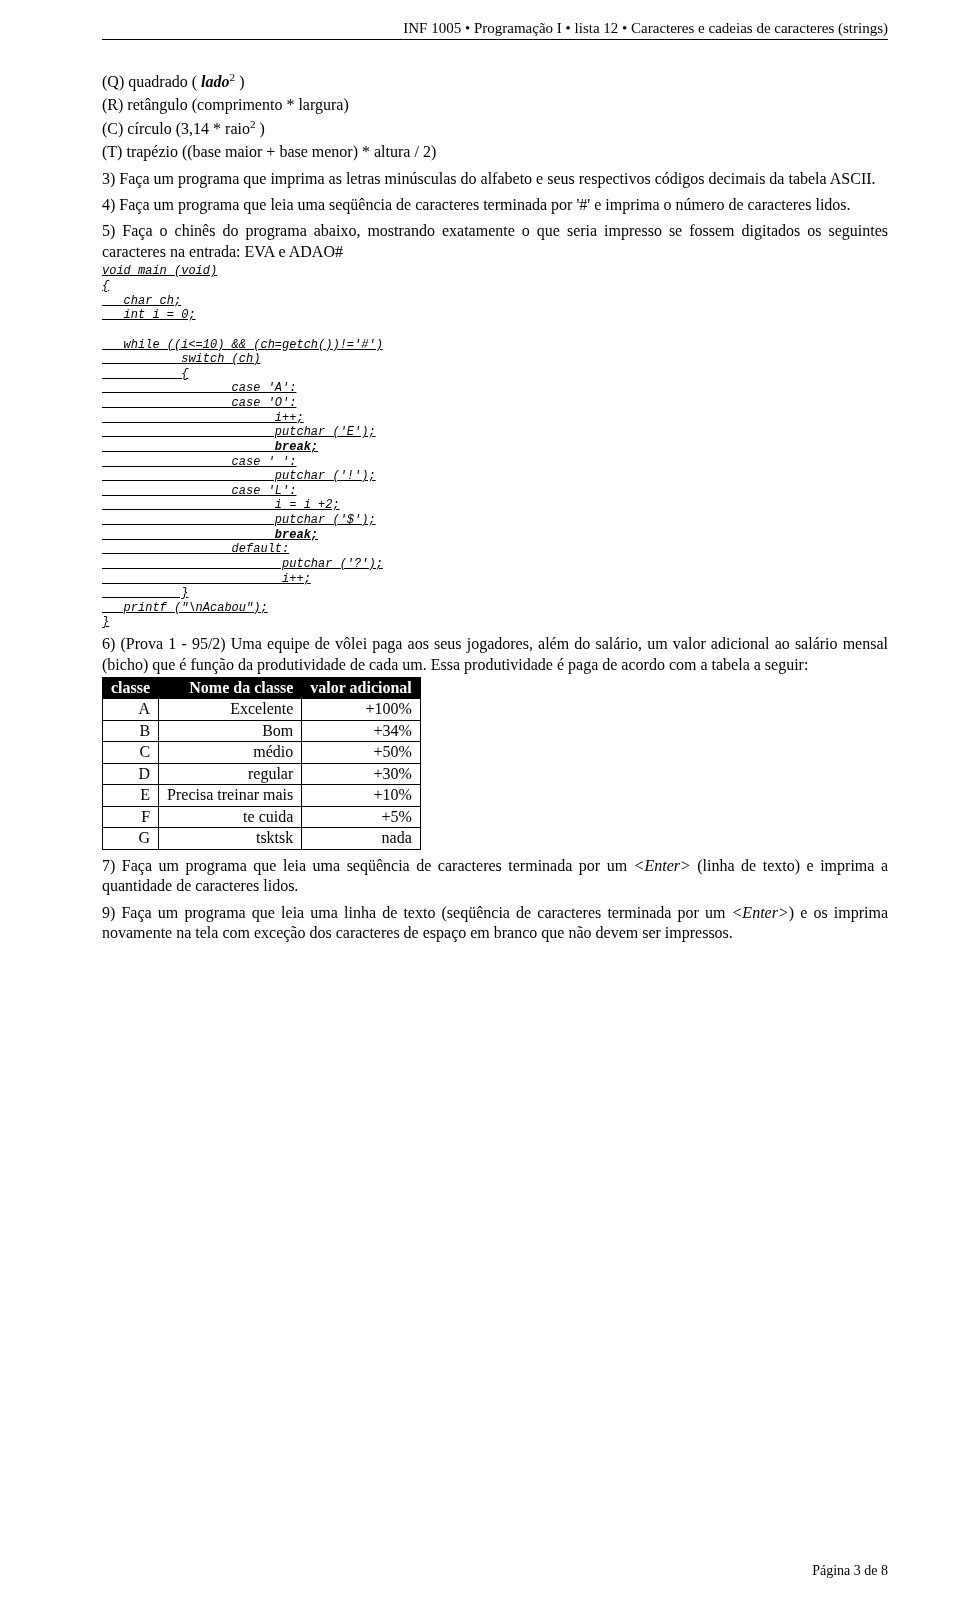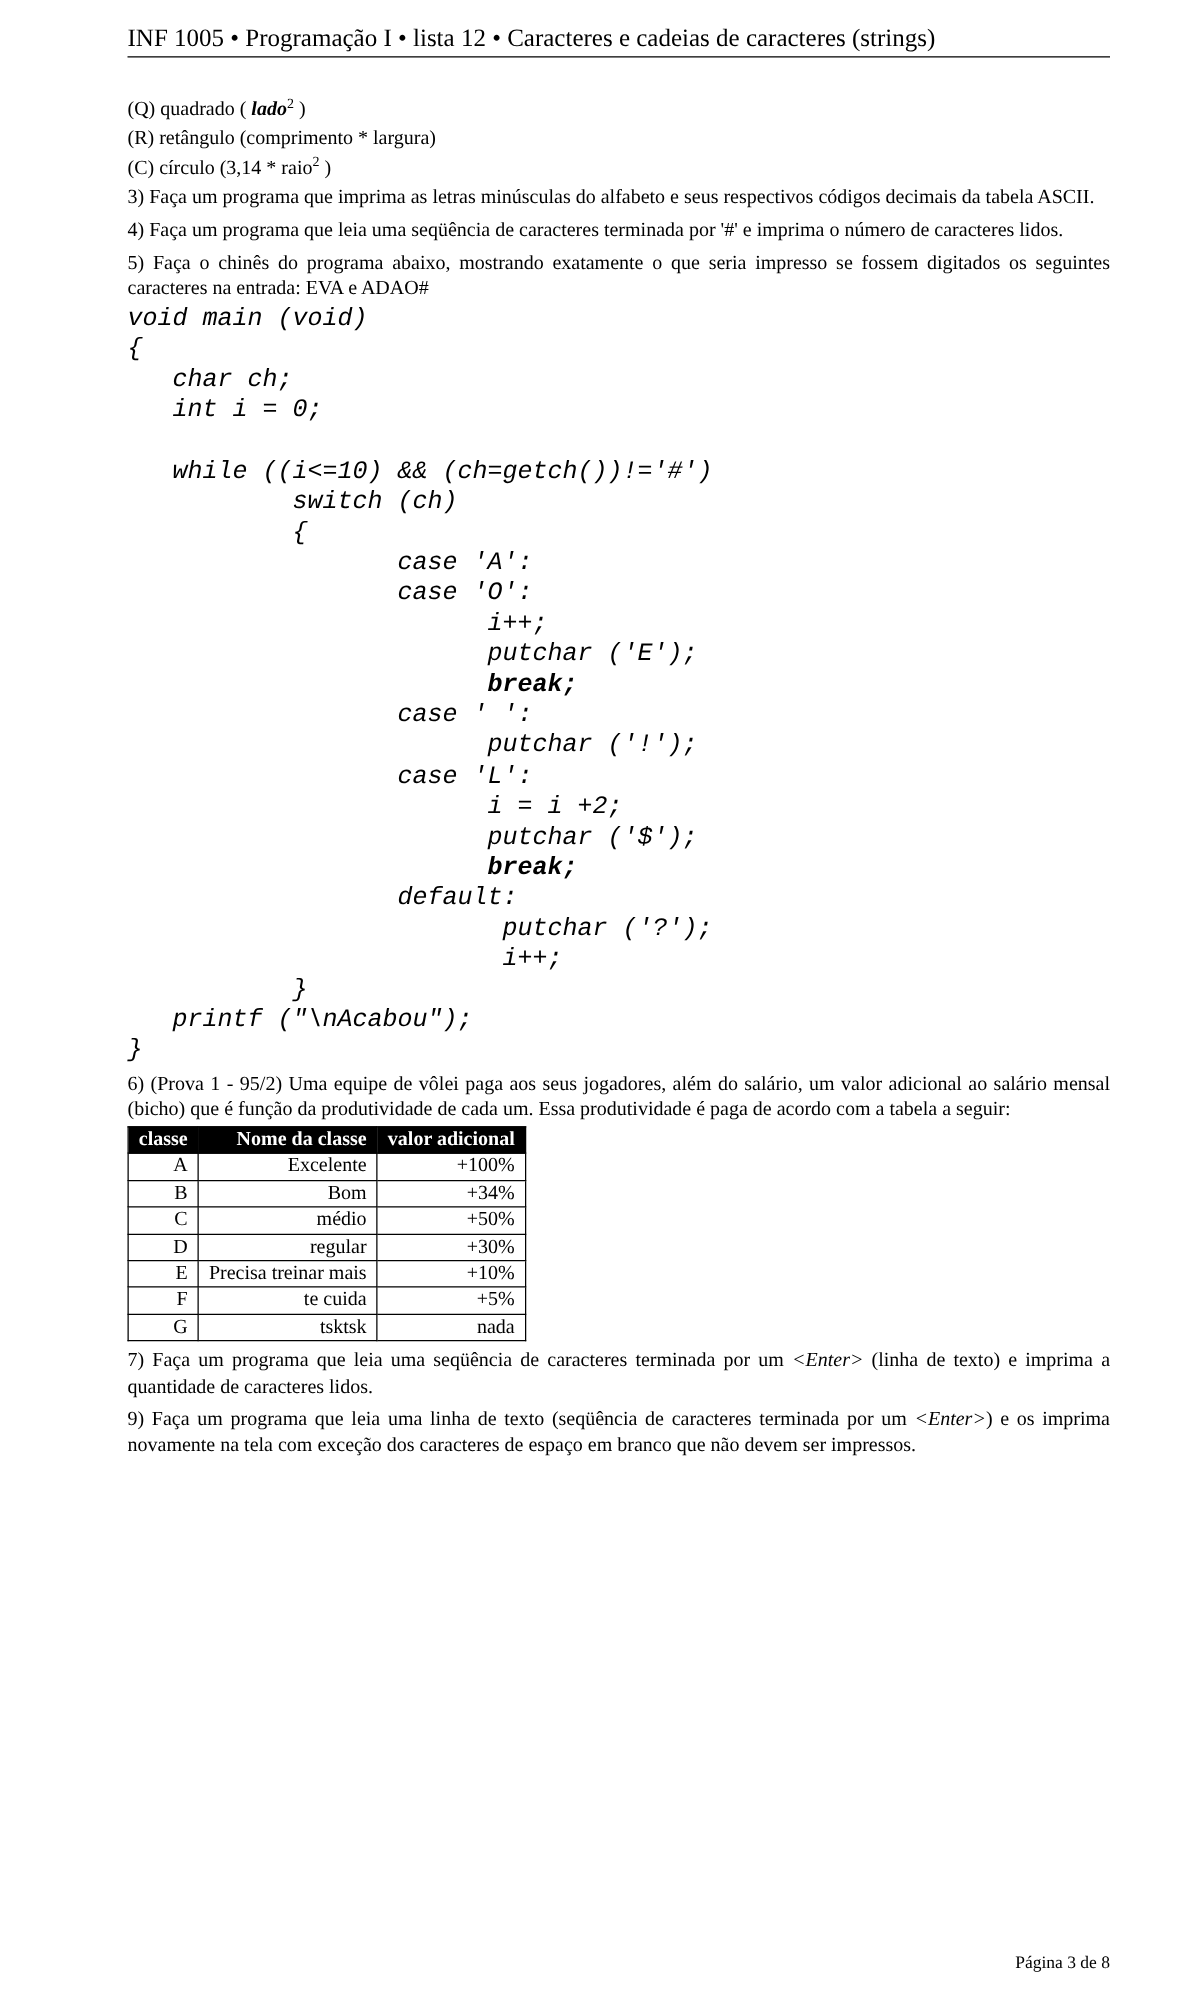--- a/index.html
+++ b/index.html
@@ -11,40 +11,41 @@
     font-size: 16px;
   }
   .page {
     width: 960px;
     min-height: 1607px;
     padding: 20px 72px 30px 102px;
     box-sizing: border-box;
     position: relative;
   }
   .header-line {
-    text-align: left;
-    font-size: 20px;
+    text-align: right;
+    font-size: 15px;
     border-bottom: 1px solid #000;
     padding-bottom: 2px;
     margin-bottom: 30px;
   }
   .para {
     text-align: justify;
     margin: 0 0 6px 0;
     line-height: 1.28;
   }
   .para-tight { margin-bottom: 2px; }
   .italic { font-style: italic; font-weight: bold; }
   pre.code {
     font-family: "Courier New", Courier, monospace;
     font-style: italic;
-    font-size: 20px;
+    font-size: 12px;
     white-space: pre;
     margin: 2px 0 4px 0;
     line-height: 1.22;
+    text-decoration: underline;
   }
   .bold { font-weight: bold; font-style: italic; }
   table.tab {
     border-collapse: collapse;
     margin: 2px 0 6px 0;
     font-size: 16px;
   }
   table.tab th, table.tab td {
     border: 1px solid #000;
     padding: 0 8px;
@@ -73,20 +74,21 @@
 
   <div class="header-line">INF 1005 • Programação I • lista 12 • Caracteres e cadeias de caracteres (strings)</div>
 
   <p class="para para-tight">
     <span>(Q) quadrado ( </span><span class="italic">lado</span><span class="sup">2</span><span> )</span>
   </p>
   <p class="para para-tight">(R) retângulo (comprimento * largura)</p>
   <p class="para para-tight">
     <span>(C) círculo (3,14 * raio</span><span class="sup">2</span><span> )</span>
   </p>
+  <p class="para">(T) trapézio ((base maior + base menor) * altura / 2)</p>
 
   <p class="para">3)  Faça um programa que imprima as letras minúsculas do alfabeto e seus respectivos códigos decimais da tabela ASCII.</p>
   <p class="para">4)  Faça um programa que leia uma seqüência de caracteres terminada por '#' e imprima o número de caracteres lidos.</p>
   <p class="para para-tight">5)  Faça o chinês do programa abaixo, mostrando exatamente o que seria impresso se fossem digitados os seguintes caracteres na entrada: EVA e ADAO#</p>
 
 <pre class="code"><span>void main (void)</span>
 <span>{</span>
 <span>   char ch;</span>
 <span>   int i = 0;</span>
 <span></span>

